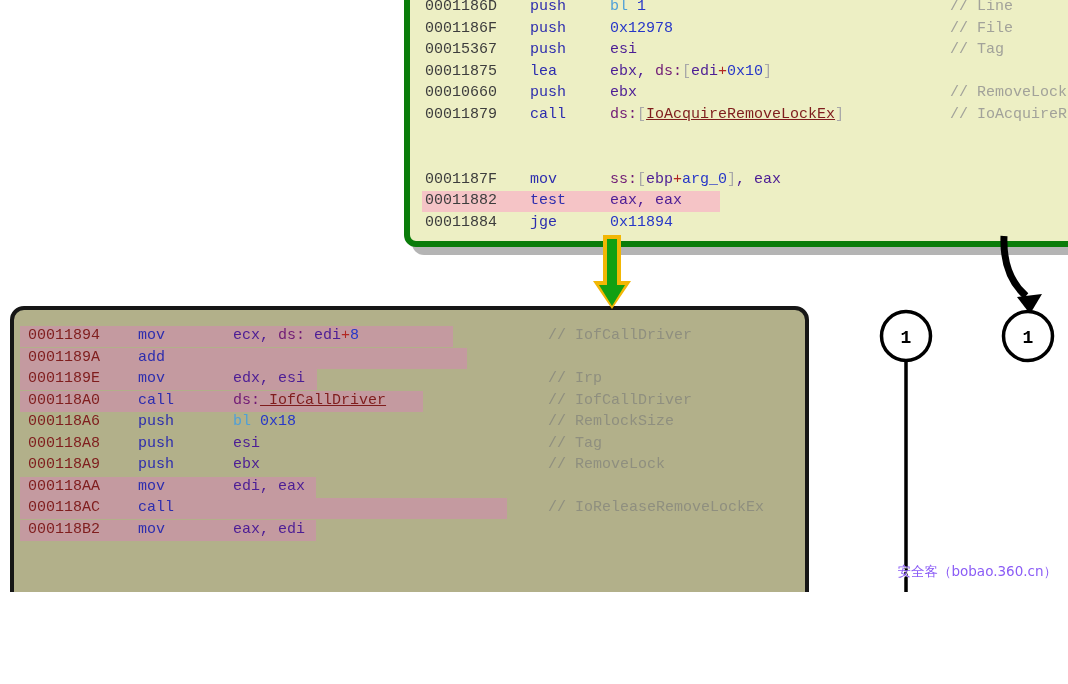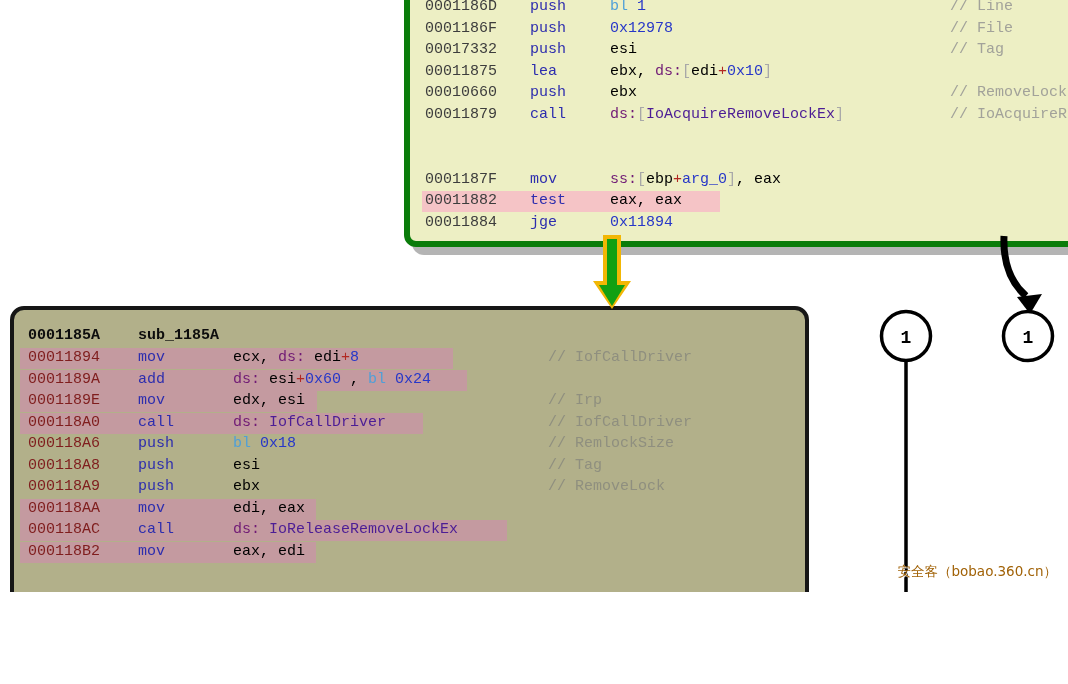--- a/index.html
+++ b/index.html
@@ -20,29 +20,29 @@
   .hl{position:absolute;top:0;height:21px;background:var(--hl);}
   .row span,.hdr-row span{position:absolute;white-space:pre;top:1px;}
   .addr{left:var(--addr-x);color:#3d3d3d;}
   .blk-bottom .addr{color:#7f1d1d;}
   .hdr-addr{left:var(--addr-x);}
   .hdr-name{left:var(--mn-x);}
   .mn{left:var(--mn-x);color:#2d2dae;}
   .ops{left:var(--ops-x);color:#141414;}
   .cmt{left:var(--cmt-x);color:var(--cmt-color);}
   .ops i{font-style:normal;}
-  .t-reg{color:#000000;}
+  .t-reg{color:#4c1d95;}
   .t-seg{color:#701a75;}
   .t-plus{color:#b22822;}
   .t-num{color:#2737c8;}
   .t-bl{color:#4f9fd8;}
-  .t-fn{color:#4c1d95;}
+  .t-fn{color:#7f1d1d;text-decoration:underline;}
   .t-br{color:#a8a8a8;}
   #overlay{position:absolute;left:0;top:0;pointer-events:none;}
-  #watermark{position:absolute;right:11px;bottom:11px;color:#a16207;
+  #watermark{position:absolute;right:11px;bottom:11px;color:#8b5cf6;
              font-family:"DejaVu Sans",sans-serif;font-size:13.5px;
              text-shadow:1px 1px 0 #ffffff;}
 </style>
 </head>
 <body>
 
 <div id="canvas">
 
   <div class="block blk-top">
     <div class="inner">
@@ -52,21 +52,21 @@
           <span class="ops"><i class="t-bl">bl </i><i class="t-num">1</i></span>
           <span class="cmt">// Line</span>
         </div>
         <div class="row">
           <span class="addr">0001186F</span>
           <span class="mn">push</span>
           <span class="ops"><i class="t-num">0x12978</i></span>
           <span class="cmt">// File</span>
         </div>
         <div class="row">
-          <span class="addr">00017332</span>
+          <span class="addr">00015367</span>
           <span class="mn">push</span>
           <span class="ops"><i class="t-reg">esi</i></span>
           <span class="cmt">// Tag</span>
         </div>
         <div class="row">
           <span class="addr">00011875</span>
           <span class="mn">lea</span>
           <span class="ops"><i class="t-reg">ebx, </i><i class="t-seg">ds:</i><i class="t-br">[</i><i class="t-reg">edi</i><i class="t-plus">+</i><i class="t-num">0x10</i><i class="t-br">]</i></span>
         </div>
         <div class="row">
@@ -97,37 +97,32 @@
         <div class="row">
           <span class="addr">00011884</span>
           <span class="mn">jge</span>
           <span class="ops"><i class="t-num">0x11894</i></span>
         </div>
       </div>
   </div>
 
   <div class="block blk-bottom">
     <div class="inner">
-      <div class="hdr-row">
-        <span class="hdr-addr">0001185A</span>
-        <span class="hdr-name">sub_1185A</span>
-      </div>
       <div>
           <div class="row">
             <div class="hl" style="left: 6px; width: 433px;"></div>
             <span class="addr">00011894</span>
             <span class="mn">mov</span>
             <span class="ops"><i class="t-reg">ecx, </i><i class="t-seg">ds:</i><i class="t-reg"> edi</i><i class="t-plus">+</i><i class="t-num">8</i></span>
             <span class="cmt">// IofCallDriver</span>
           </div>
           <div class="row">
             <div class="hl" style="left: 6px; width: 447px;"></div>
             <span class="addr">0001189A</span>
             <span class="mn">add</span>
-            <span class="ops"><i class="t-seg">ds:</i><i class="t-reg"> esi</i><i class="t-plus">+</i><i class="t-num">0x60</i><i class="t-reg"> , </i><i class="t-bl">bl </i><i class="t-num">0x24</i></span>
           </div>
           <div class="row">
             <div class="hl" style="left: 6px; width: 297px;"></div>
             <span class="addr">0001189E</span>
             <span class="mn">mov</span>
             <span class="ops"><i class="t-reg">edx, esi</i></span>
             <span class="cmt">// Irp</span>
           </div>
           <div class="row">
             <div class="hl" style="left: 6px; width: 403px;"></div>
@@ -157,21 +152,21 @@
           <div class="row">
             <div class="hl" style="left: 6px; width: 296px;"></div>
             <span class="addr">000118AA</span>
             <span class="mn">mov</span>
             <span class="ops"><i class="t-reg">edi, eax</i></span>
           </div>
           <div class="row">
             <div class="hl" style="left: 6px; width: 487px;"></div>
             <span class="addr">000118AC</span>
             <span class="mn">call</span>
-            <span class="ops"><i class="t-seg">ds:</i><i class="t-fn"> IoReleaseRemoveLockEx</i></span>
+            <span class="cmt">// IoReleaseRemoveLockEx</span>
           </div>
           <div class="row">
             <div class="hl" style="left: 6px; width: 296px;"></div>
             <span class="addr">000118B2</span>
             <span class="mn">mov</span>
             <span class="ops"><i class="t-reg">eax, edi</i></span>
           </div>
         </div>
     </div>
   </div>

